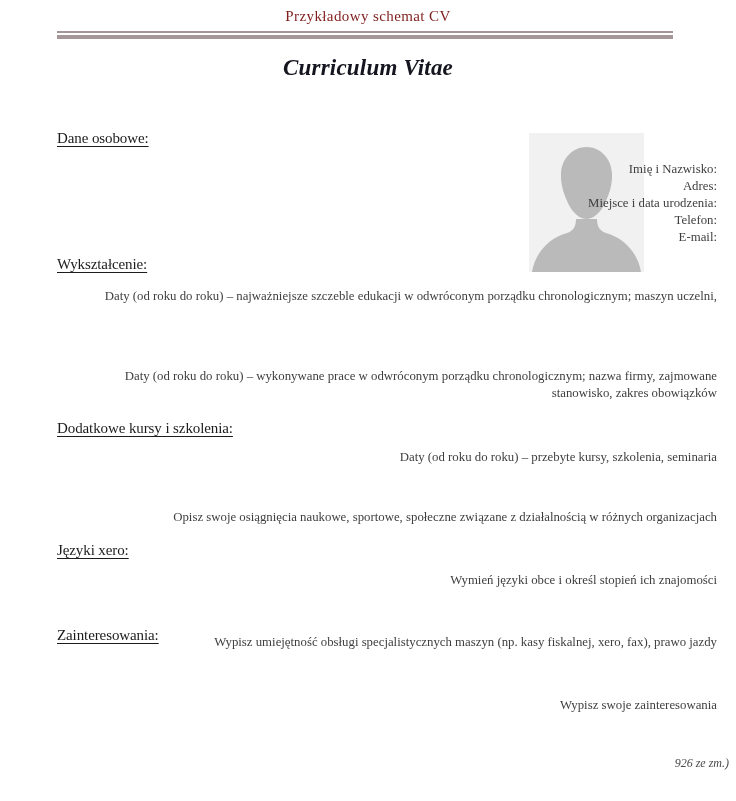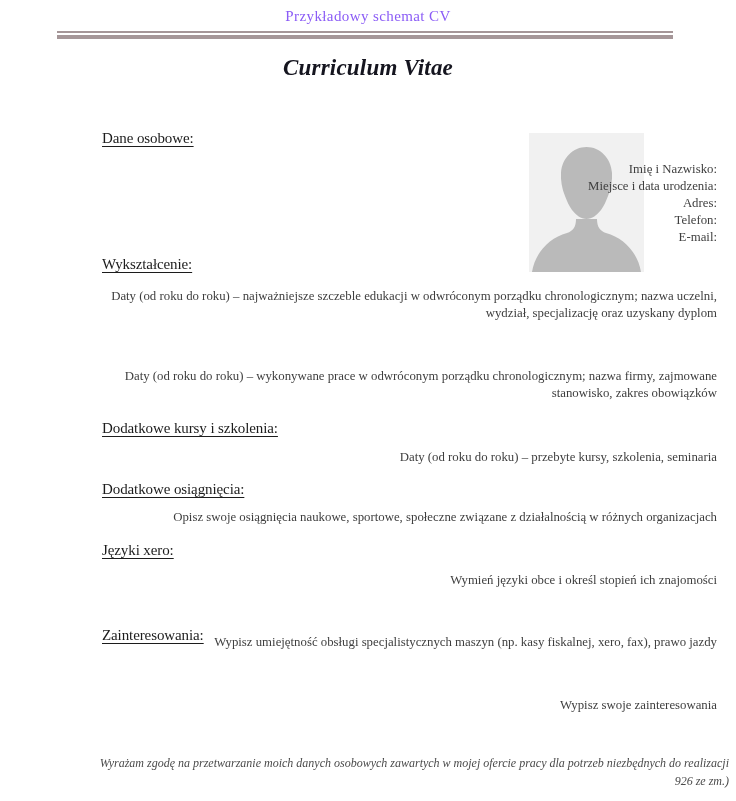--- a/index.html
+++ b/index.html
@@ -2,38 +2,38 @@
 <html><head>
 <meta charset="utf-8">
 <style>
   html,body{margin:0;padding:0;background:#ffffff;}
   .page{
     position:relative;width:736px;height:801px;background:#ffffff;overflow:hidden;
     font-family:"Liberation Serif","DejaVu Serif",serif;
   }
   .hdr-title{
     position:absolute;top:8px;left:0;width:100%;text-align:center;
-    font-size:15px;color:#8b5cf6;letter-spacing:.4px;
+    font-size:15px;color:#7f1d1d;letter-spacing:.4px;
   }
   .hdr-rule{
     position:absolute;top:31px;left:57px;width:616px;height:2px;
     border-top:2px solid #a59698;border-bottom:4px solid #a59698;
   }
   .doc-title{
     position:absolute;top:55px;left:0;width:100%;text-align:center;
     font-size:23px;font-weight:bold;font-style:italic;color:#15151f;letter-spacing:.2px;
   }
   .photo{
     position:absolute;left:529px;top:133px;width:115px;height:139px;
     background:#f1f1f1;
   }
   .photo svg{display:block;width:115px;height:139px;}
   .sec-h{
     position:absolute;left:57px;font-size:15px;color:#1c1c1c;
-    text-decoration:underline;text-underline-offset:3px;letter-spacing:-.1px;margin-left:45px;
+    text-decoration:underline;text-underline-offset:3px;letter-spacing:-.1px;
   }
   .para{
     position:absolute;left:57px;width:660px;font-size:12.8px;color:#3e3e3e;line-height:17px;
   }
   .ln{display:block;white-space:nowrap;text-align:right;}
   .ln.indent{padding-left:128px;}
   .footer{
     position:absolute;left:57px;top:755px;width:672px;
     font-size:12px;font-style:italic;color:#4a4a4a;line-height:17.5px;
   }
@@ -52,59 +52,56 @@
   <div class="photo">
     <svg viewBox="0 0 115 139" aria-hidden="true">
       <path fill="#bababa" d="M57.5,14 C44,14 33,25 32,40 C31.5,47 33,56 36,63 C38,68 40,73 43,77 C47,82 52,86 57.5,86 C63,86 68,82 72,77 C75,73 77,68 79,63 C82,56 83.5,47 83,40 C82,25 71,14 57.5,14 Z"></path>
       <path fill="#bababa" d="M3,139 C6,120 20,105 38,100 C44,98 47,94 47,86 L68,86 C68,94 71,98 77,100 C95,105 109,120 112,139 Z"></path>
     </svg>
   </div>
 
   <div class="sec-h" style="top:130px">Dane osobowe:</div>
   <div class="para" style="top:161px">
     <span class="ln">Imię i Nazwisko:</span>
+    <span class="ln">Adres:</span>
     <span class="ln">Miejsce i data urodzenia:</span>
-    <span class="ln">Adres:</span>
     <span class="ln">Telefon:</span>
     <span class="ln">E-mail:</span>
   </div>
 
   <div class="sec-h" style="top:256px">Wykształcenie:</div>
   <div class="para" style="top:288px">
-    <span class="ln">Daty (od roku do roku) – najważniejsze szczeble edukacji w odwróconym porządku chronologicznym; nazwa uczelni,</span>
-    <span class="ln indent">wydział, specjalizację oraz uzyskany dyplom</span>
+    <span class="ln">Daty (od roku do roku) – najważniejsze szczeble edukacji w odwróconym porządku chronologicznym; maszyn uczelni,</span>
   </div>
 
   <div class="para" style="top:368px">
     <span class="ln">Daty (od roku do roku) – wykonywane prace w odwróconym porządku chronologicznym;  nazwa firmy, zajmowane</span>
     <span class="ln indent">stanowisko, zakres obowiązków</span>
   </div>
 
   <div class="sec-h" style="top:420px">Dodatkowe kursy i szkolenia:</div>
   <div class="para" style="top:449px">
     <span class="ln">Daty (od roku do roku) – przebyte kursy, szkolenia, seminaria</span>
   </div>
 
-  <div class="sec-h" style="top:481px">Dodatkowe osiągnięcia:</div>
   <div class="para" style="top:509px">
     <span class="ln">Opisz swoje osiągnięcia naukowe, sportowe, społeczne związane z działalnością w różnych organizacjach</span>
   </div>
 
   <div class="sec-h" style="top:542px">Języki xero:</div>
   <div class="para" style="top:572px">
     <span class="ln">Wymień języki obce i określ stopień ich znajomości</span>
   </div>
 
   <div class="para" style="top:634px">
     <span class="ln">Wypisz umiejętność obsługi specjalistycznych maszyn (np. kasy fiskalnej, xero, fax), prawo jazdy</span>
   </div>
 
   <div class="sec-h" style="top:627px">Zainteresowania:</div>
   <div class="para" style="top:697px">
     <span class="ln">Wypisz swoje zainteresowania</span>
   </div>
 
   <div class="footer">
-    <span class="ln">Wyrażam zgodę na przetwarzanie moich danych osobowych zawartych w mojej ofercie pracy dla potrzeb niezbędnych do realizacji</span>
     <span class="ln">926 ze zm.)</span>
   </div>
 
 </div>
 
 </body></html>

